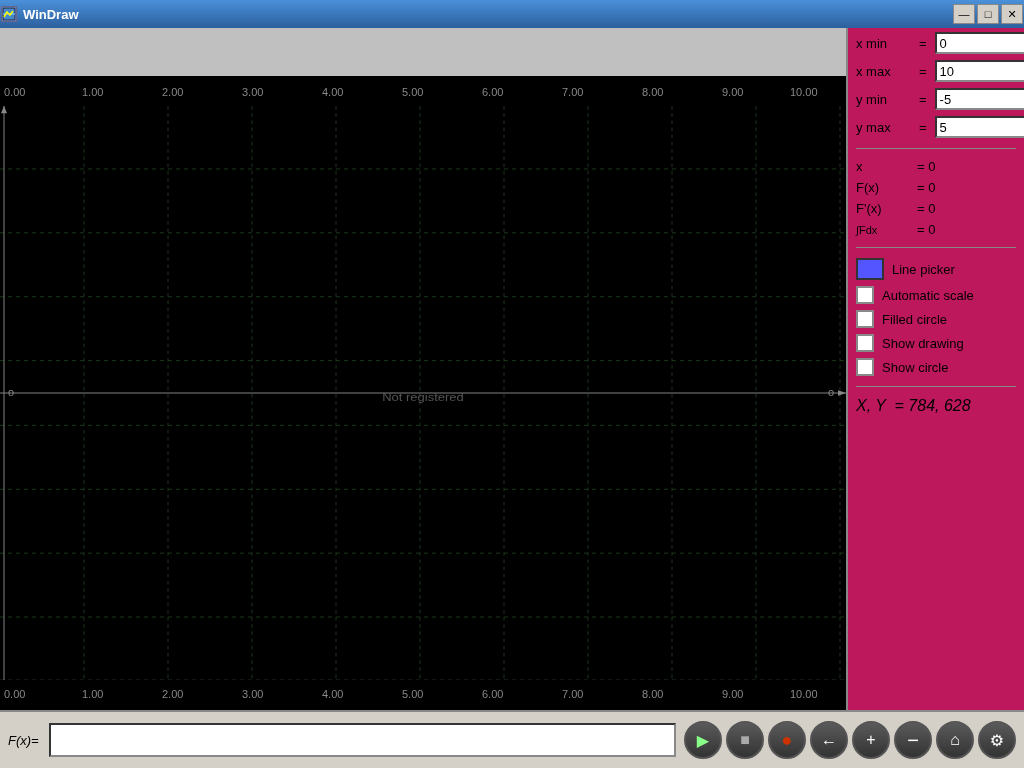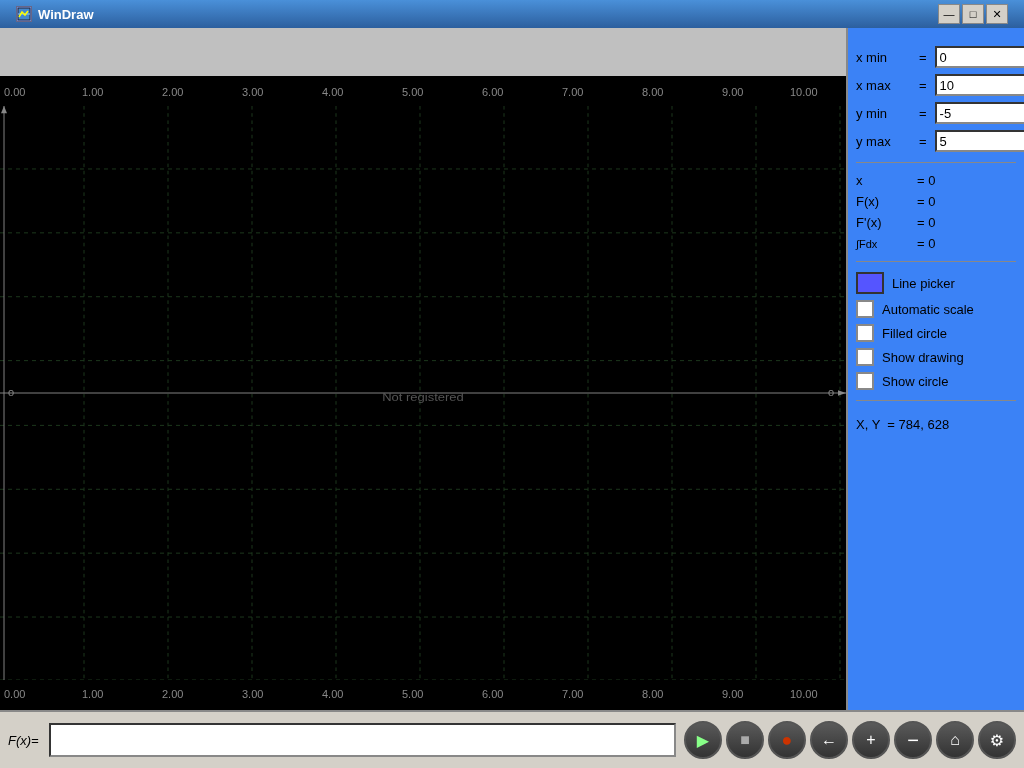--- a/index.html
+++ b/index.html
@@ -14,21 +14,21 @@
       flex-direction: column;
     }
 
     
     .title-bar {
       background: linear-gradient(to bottom, #4a90d9, #2c5f9e);
       color: white;
       display: flex;
       align-items: center;
       justify-content: space-between;
-      padding: 3px 16px;
+      padding: 3px 1px;
       height: 28px;
       flex-shrink: 0;
     }
     .title-bar-left {
       display: flex;
       align-items: center;
       gap: 6px;
     }
     .title-bar-icon {
       width: 16px;
@@ -89,22 +89,22 @@
 
     
     .graph-svg {
       width: 100%;
       height: 100%;
     }
 
     
     .sidebar {
       width: 178px;
-      background: #3b82f6;
-      padding: 18px 8px;
+      background: #be185d;
+      padding: 4px 8px;
       display: flex;
       flex-direction: column;
       gap: 6px;
       border-left: 2px solid #888;
       flex-shrink: 0;
     }
 
     .sidebar-row {
       display: flex;
       align-items: center;
@@ -165,23 +165,24 @@
     .color-picker-box {
       width: 28px;
       height: 22px;
       background: #5555ff;
       border: 2px solid #333;
       cursor: pointer;
       flex-shrink: 0;
     }
 
     .xy-display {
-      font-size: 13px;
-      color: #000;
-      margin-top: 6px;
+      font-size: 16px;
+      color: #000;
+      margin-top: 0;
+      font-style: italic;
     }
 
     
     .bottom-bar {
       height: 58px;
       background: #d4d0c8;
       display: flex;
       align-items: center;
       padding: 4px 8px;
       gap: 8px;

